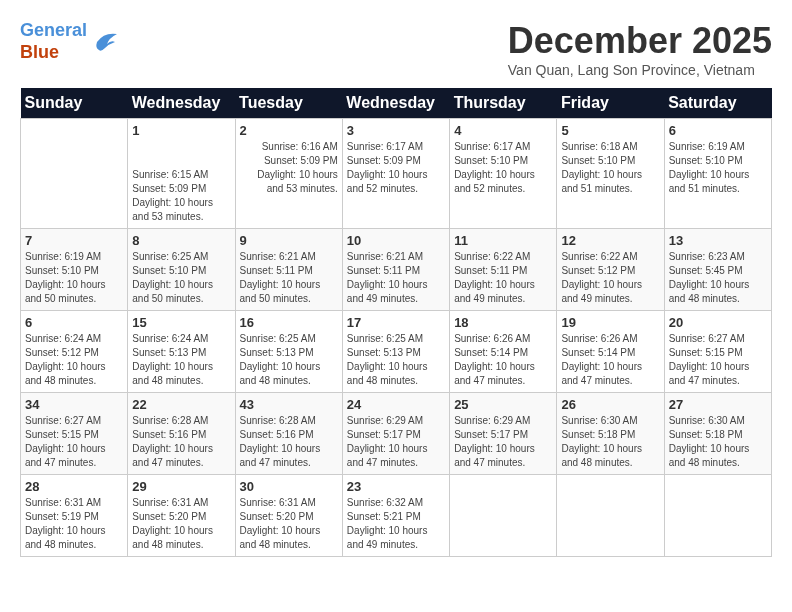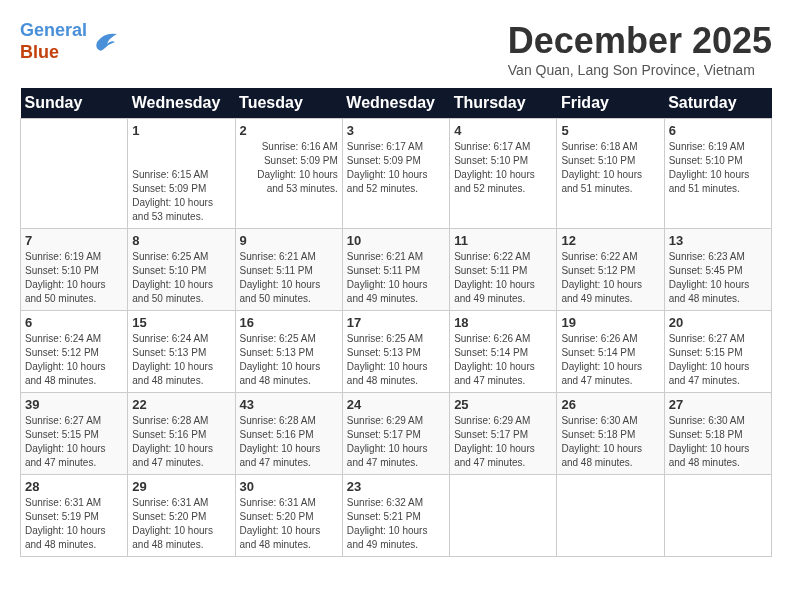--- a/index.html
+++ b/index.html
@@ -259,21 +259,21 @@
         <td>
           <div class="day-num">20</div>
           <div class="day-info" style="white-space: pre-line;">Sunrise: 6:27 AM
 Sunset: 5:15 PM
 Daylight: 10 hours
 and 47 minutes.</div>
         </td>
       </tr>
       <tr>
         <td>
-          <div class="day-num">39</div>
+          <div class="day-num">34</div>
           <div class="day-info" style="white-space: pre-line;">Sunrise: 6:27 AM
 Sunset: 5:15 PM
 Daylight: 10 hours
 and 47 minutes.</div>
         </td>
         <td>
           <div class="day-num">22</div>
           <div class="day-info" style="white-space: pre-line;">Sunrise: 6:28 AM
 Sunset: 5:16 PM
 Daylight: 10 hours

